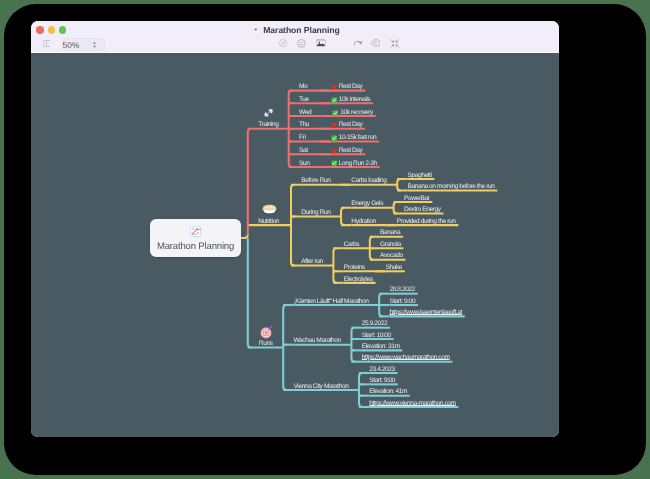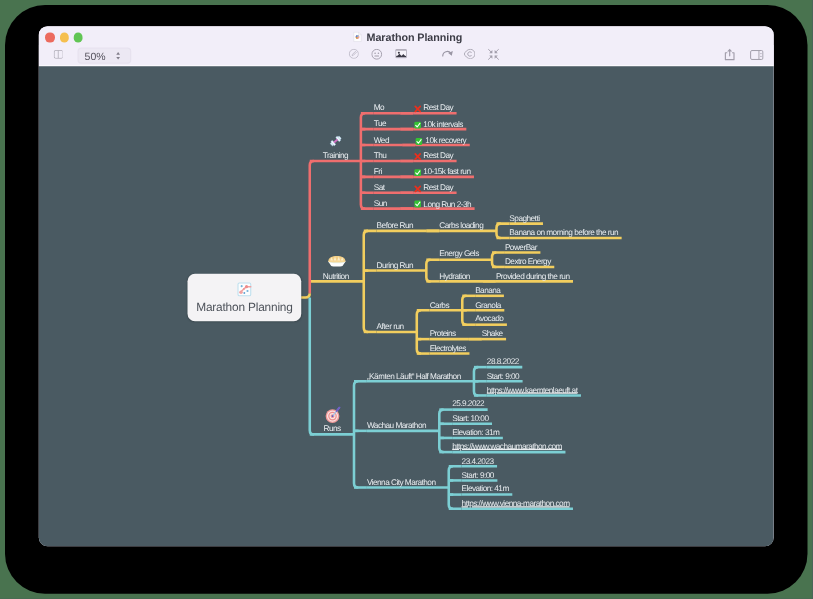--- a/index.html
+++ b/index.html
@@ -1,38 +1,38 @@
 <!DOCTYPE html>
 <html><head>
 <meta charset="utf-8">
 <style>
   html,body{margin:0;padding:0;}
   body{width:650px;height:479px;overflow:hidden;background:#49734f;
        font-family:"Liberation Sans",sans-serif;-webkit-font-smoothing:antialiased;text-rendering:geometricPrecision;}
   #frame{position:absolute;left:4px;top:4px;width:642px;height:471px;background:#000;border-radius:32px;}
-  #win{position:absolute;left:27px;top:17px;width:588px;height:416px;border-radius:7px;overflow:hidden;
+  #win{position:absolute;left:27px;top:17px;width:528px;height:416px;border-radius:7px;overflow:hidden;
        background:#f2eef9;}
 
   
   #titlebar{position:absolute;left:0;top:0;width:100%;height:32px;background:#f2eef9;}
   .light{position:absolute;top:5px;width:7.5px;height:7.5px;border-radius:50%;}
   #lt-red{left:5.3px;background:#ec6a5e;}
   #lt-yellow{left:16.5px;background:#f5bf4f;}
   #lt-green{left:27.7px;background:#61c554;}
   #doctitle{position:absolute;left:1px;top:4px;width:100%;text-align:center;
             font-size:8.6px;font-weight:bold;color:#3c3c46;letter-spacing:-.05px;}
   #doctitle .dicon{display:inline-block;vertical-align:-1px;margin-right:3px;}
 
   
   #toolbar{position:absolute;left:0;top:15px;width:100%;height:16px;background:#f2eef9;}
   #toolbar-sep{position:absolute;left:0;top:31px;width:100%;height:1px;background:#fbf9fd;}
   .tb{position:absolute;display:block;line-height:0;}
   #zoombox{position:absolute;left:30.6px;top:2.3px;width:41px;height:10.4px;border-radius:3px;
            background:#ece8f3;border:0.5px solid #e7e2ef;}
-  #zoomval{position:absolute;left:0px;top:0.6px;width:27px;text-align:center;font-size:8.4px;color:#57545f;letter-spacing:.1px;}
+  #zoomval{position:absolute;left:0px;top:0.6px;width:27px;text-align:left;font-size:8.4px;color:#57545f;letter-spacing:.1px;}
 
   
   #canvas{position:absolute;left:0;top:32px;width:588px;height:384px;background:#4a5a62;
           -webkit-font-smoothing:antialiased;}
   #links{position:absolute;left:0;top:0;}
   #nodes{position:absolute;left:0;top:0;}
   .bricon{position:absolute;line-height:0;}
   .node{position:absolute;white-space:pre;color:#e9edf0;font-size:6.6px;letter-spacing:-0.42px;line-height:10px;height:10px;}
   .node .ic{position:relative;display:inline-block;width:8.2px;height:6.4px;}
   .node .ic .em{position:absolute;left:0;top:1.8px;width:6.4px;height:6.4px;display:block;}

